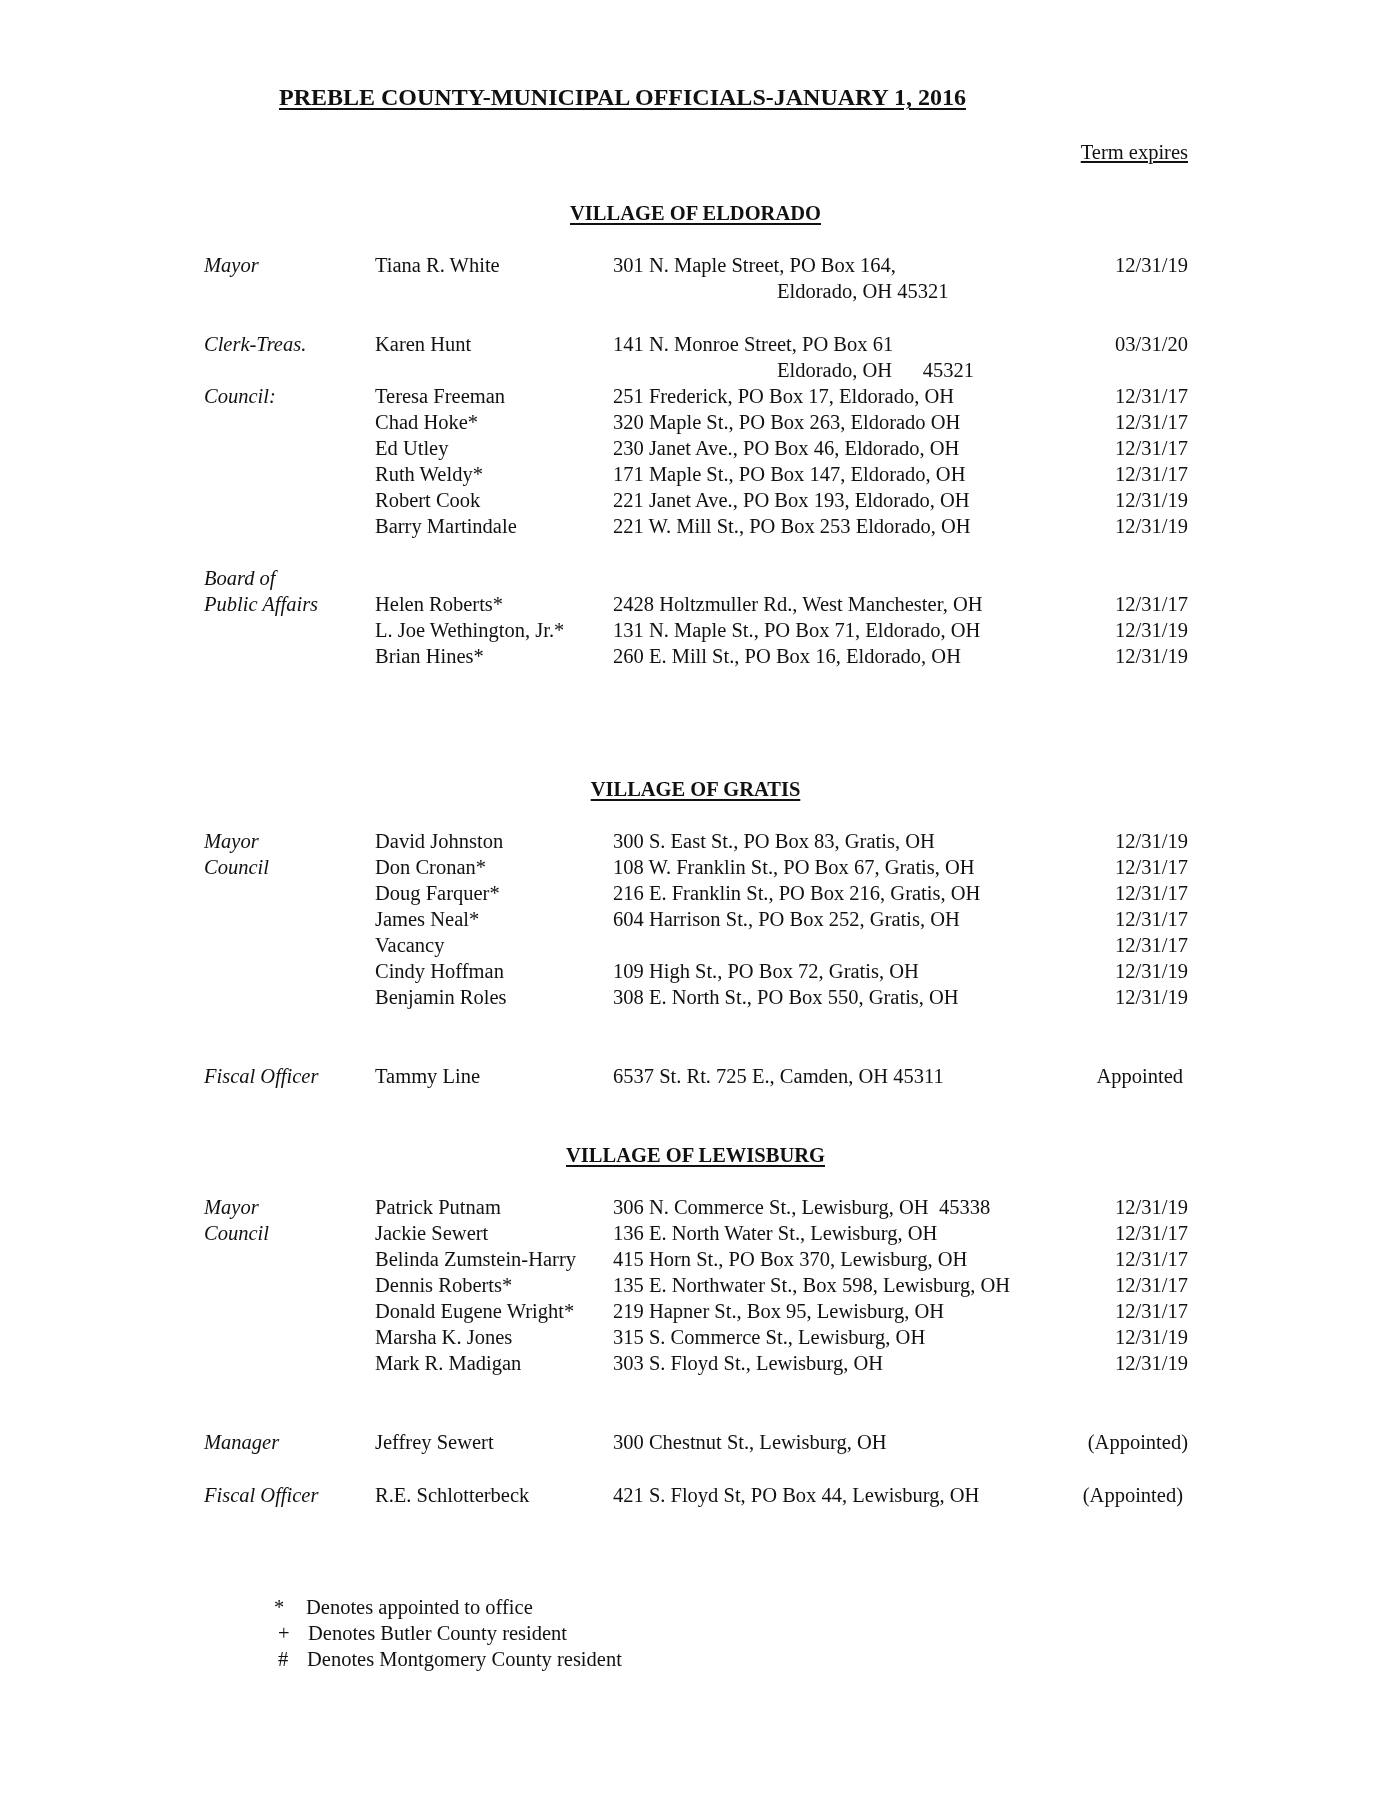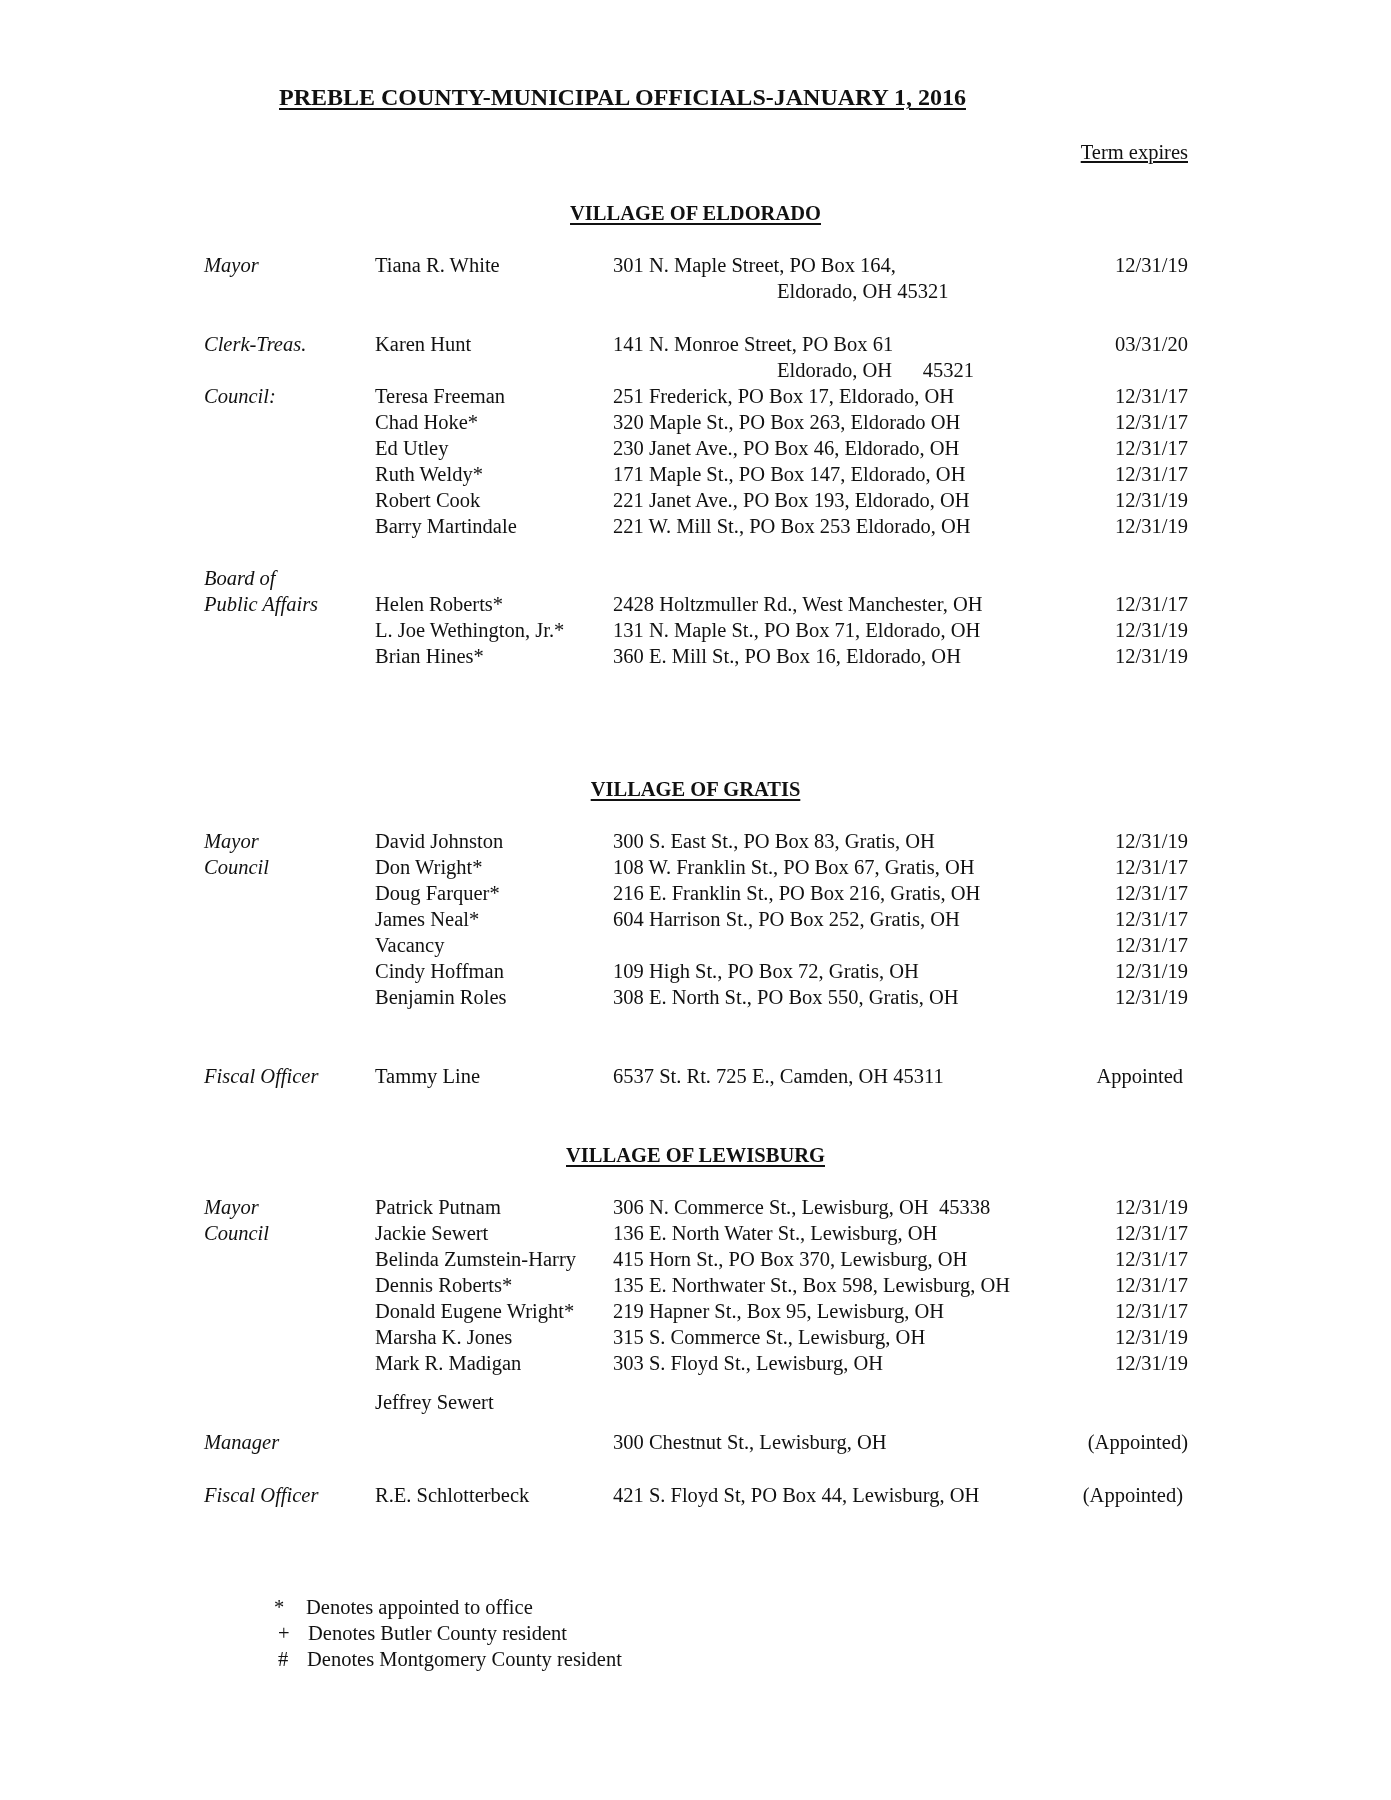--- a/index.html
+++ b/index.html
@@ -84,37 +84,37 @@
     <span class="t adr" style="top:592px">2428 Holtzmuller Rd., West Manchester, OH</span>
     <span class="t dt" style="top:592px">12/31/17</span>
   </div>
   <div>
     <span class="t nam" style="top:618px">L. Joe Wethington, Jr.*</span>
     <span class="t adr" style="top:618px">131 N. Maple St., PO Box 71, Eldorado, OH</span>
     <span class="t dt" style="top:618px">12/31/19</span>
   </div>
   <div>
     <span class="t nam" style="top:644px">Brian Hines*</span>
-    <span class="t adr" style="top:644px">360 E. Mill St., PO Box 16, Eldorado, OH</span>
+    <span class="t adr" style="top:644px">260 E. Mill St., PO Box 16, Eldorado, OH</span>
     <span class="t dt" style="top:644px">12/31/19</span>
   </div>
 </div>
 
 <div class="sec" style="top:778px">VILLAGE OF GRATIS</div>
 
 <div>
   <span class="t lab" style="top:829px">Mayor</span>
   <span class="t nam" style="top:829px">David Johnston</span>
   <span class="t adr" style="top:829px">300 S. East St., PO Box 83, Gratis, OH</span>
   <span class="t dt" style="top:829px">12/31/19</span>
 </div>
 <span class="t lab" style="top:855px">Council</span>
 <div>
   <div>
-    <span class="t nam" style="top:855px">Don Wright*</span>
+    <span class="t nam" style="top:855px">Don Cronan*</span>
     <span class="t adr" style="top:855px">108 W. Franklin St., PO Box 67, Gratis, OH</span>
     <span class="t dt" style="top:855px">12/31/17</span>
   </div>
   <div>
     <span class="t nam" style="top:881px">Doug Farquer*</span>
     <span class="t adr" style="top:881px">216 E. Franklin St., PO Box 216, Gratis, OH</span>
     <span class="t dt" style="top:881px">12/31/17</span>
   </div>
   <div>
     <span class="t nam" style="top:907px">James Neal*</span>
@@ -180,21 +180,21 @@
     <span class="t dt" style="top:1325px">12/31/19</span>
   </div>
   <div>
     <span class="t nam" style="top:1351px">Mark R. Madigan</span>
     <span class="t adr" style="top:1351px">303 S. Floyd St., Lewisburg, OH</span>
     <span class="t dt" style="top:1351px">12/31/19</span>
   </div>
 </div>
 <div>
   <span class="t lab" style="top:1430px">Manager</span>
-  <span class="t nam" style="top:1390px">Jeffrey Sewert</span>
+  <span class="t nam" style="top:1430px">Jeffrey Sewert</span>
   <span class="t adr" style="top:1430px">300 Chestnut St., Lewisburg, OH</span>
   <span class="t dt" style="top:1430px">(Appointed)</span>
 </div>
 <div>
   <span class="t lab" style="top:1483px">Fiscal Officer</span>
   <span class="t nam" style="top:1483px">R.E. Schlotterbeck</span>
   <span class="t adr" style="top:1483px">421 S. Floyd St, PO Box 44, Lewisburg, OH</span>
   <span class="t dtp" style="top:1483px">(Appointed)</span>
 </div>
 

